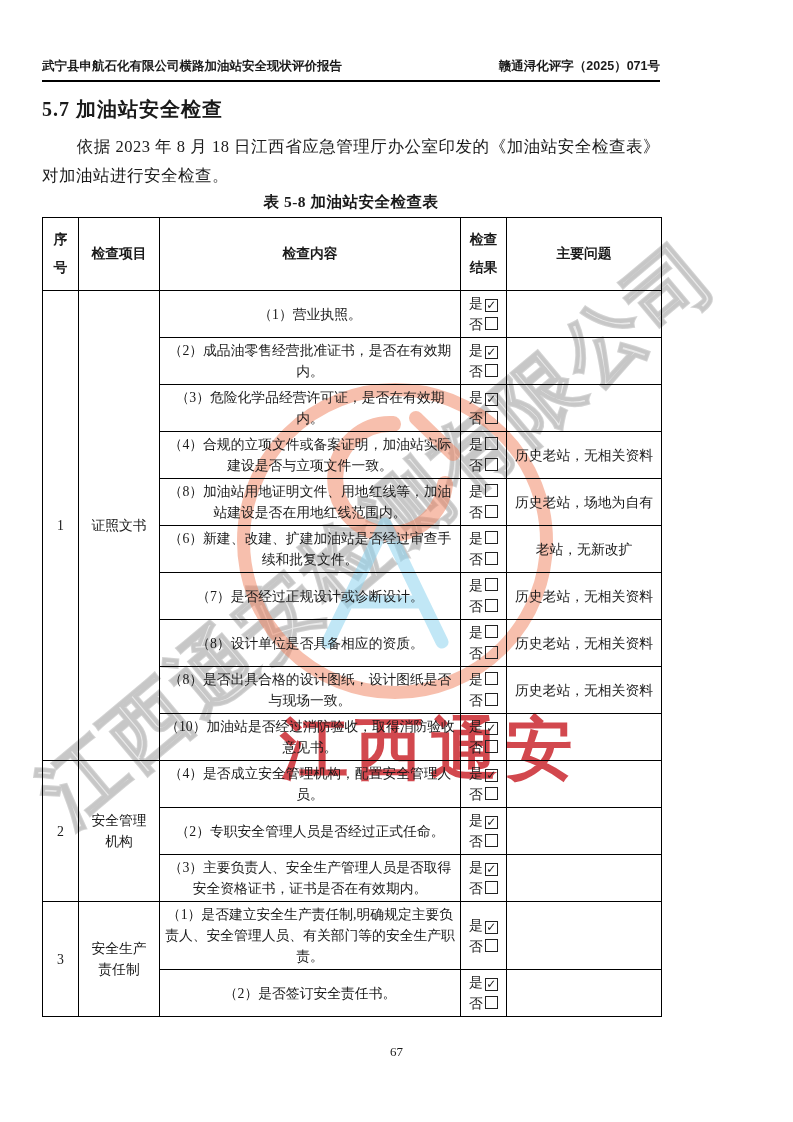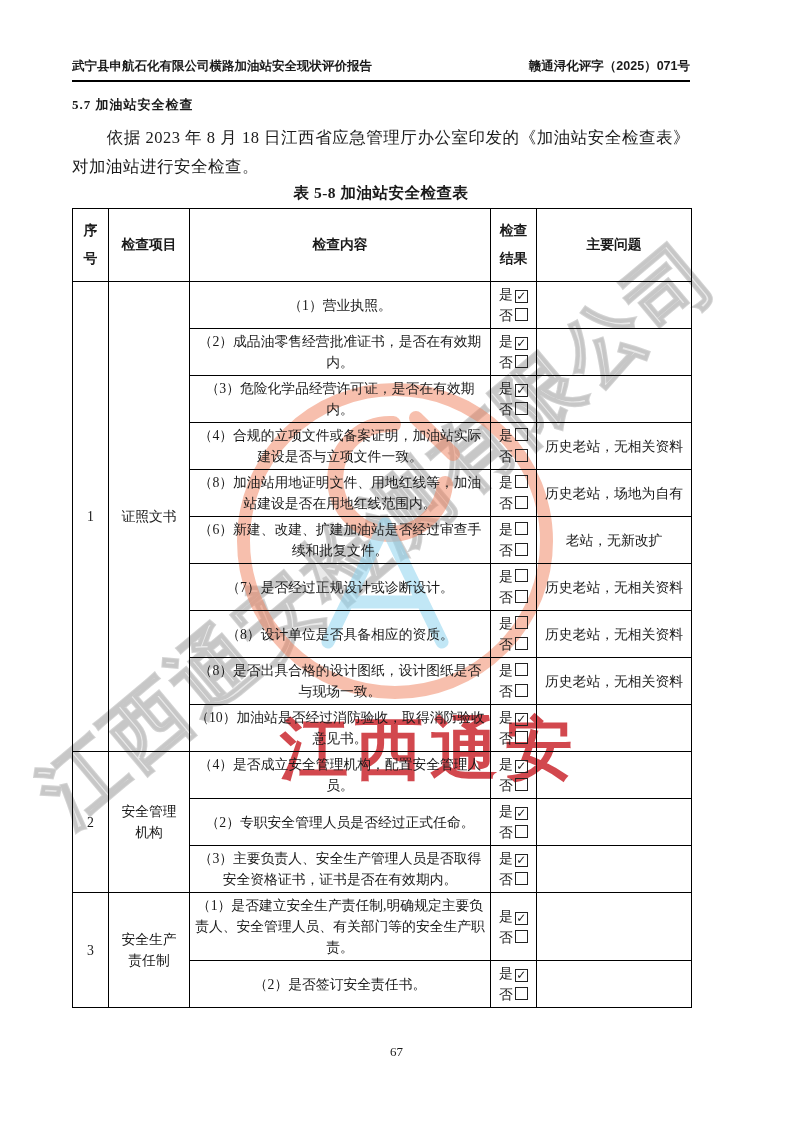--- a/index.html
+++ b/index.html
@@ -23,29 +23,29 @@
     color:rgba(199,26,34,0.8); mix-blend-mode:multiply;
   }
   .wm-gray{
     position:absolute; left:52px; top:752px; white-space:nowrap;
     font-size:82px; font-weight:bold; letter-spacing:3px;
     color:rgba(170,170,170,0.26);
     -webkit-text-stroke:2px rgba(158,158,158,0.45);
     transform:rotate(-40deg); transform-origin:0 50%;
   }
   
-  .content{position:relative; z-index:1; padding:58px 75px 0 72px;}
+  .content{position:relative; z-index:1; padding:58px 75px 0 42px;}
   .doc-header{
     display:flex; justify-content:space-between; align-items:flex-end;
     width:618px; border-bottom:2.5px solid #000; padding-bottom:5px;
     font-family:"Liberation Sans","DejaVu Sans",sans-serif;
     font-size:12.5px; font-weight:bold;
   }
   .sec-heading{
-    margin:14px 0 9px 0; font-size:13px; font-weight:bold; letter-spacing:1px;
+    margin:14px 0 9px 0; font-size:20px; font-weight:bold; letter-spacing:1px;
   }
   .sec-para{
     margin:7px 0 0 0; width:618px; font-size:16.5px; line-height:29px;
     text-align:justify; text-indent:2.1em; letter-spacing:0.5px;
   }
   .tbl-title{
     width:618px; text-align:center; font-size:15.5px; font-weight:bold;
     margin-top:2px; letter-spacing:0.5px;
   }
   table.insp{

